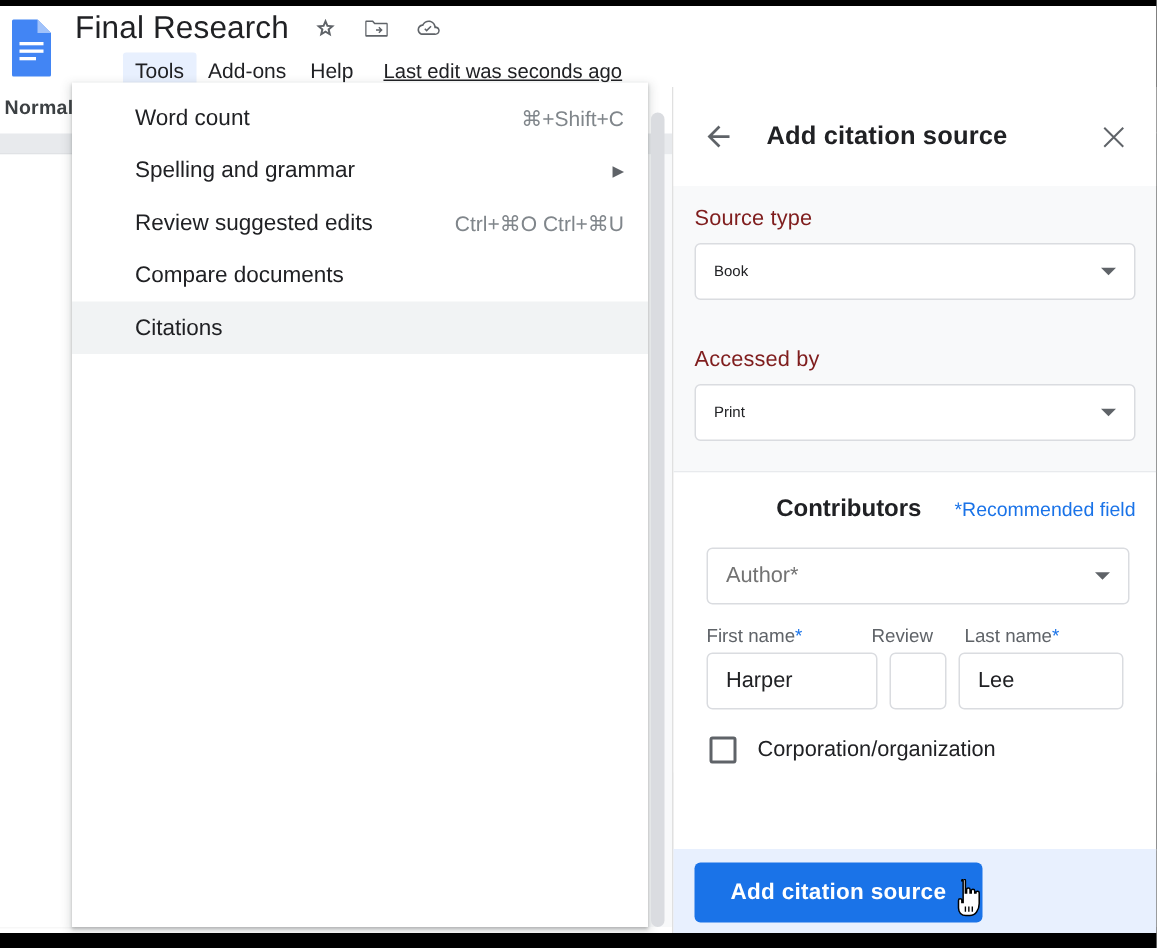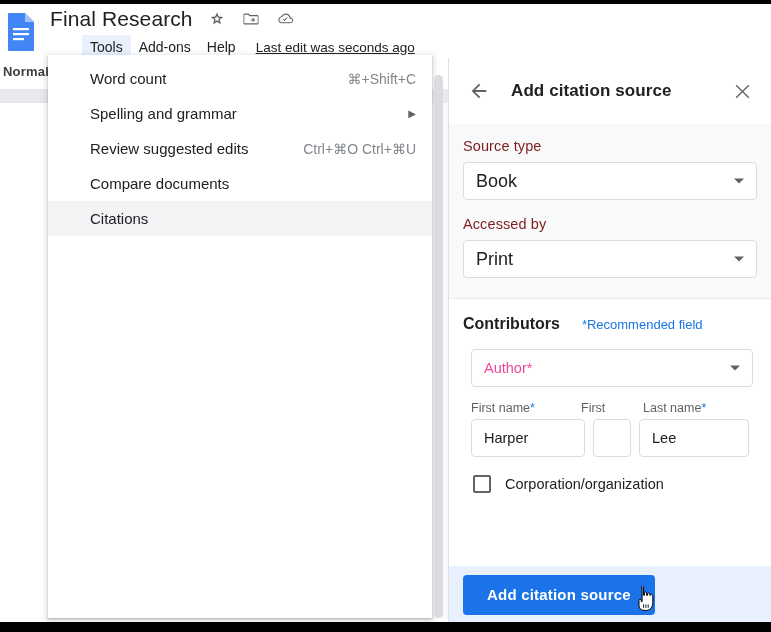--- a/index.html
+++ b/index.html
@@ -137,40 +137,40 @@
   .sec-white {
     background:#ffffff; padding:16px 14px 6px 14px;
   }
 
   .field-label {
     font-size:14.5px; color:#7f1d1d; margin-bottom:8px; letter-spacing:0.1px;
   }
   .select-box {
     height:38px; border:1px solid #dadce0; border-radius:4px; background:#ffffff;
     display:flex; align-items:center; padding:0 12px; position:relative;
-    font-size:18px; color:#202124; cursor:pointer;
+    font-size:10px; color:#202124; cursor:pointer;
   }
   .select-box .caret {
     position:absolute; right:12px; top:50%; transform:translateY(-50%);
     width:0; height:0; border-left:5px solid transparent; border-right:5px solid transparent;
     border-top:5px solid #5f6368;
   }
-  .sec-gray .field-group + .field-group { margin-top:16px; }
+  .sec-gray .field-group + .field-group { margin-top:32px; }
 
   .contrib-head {
-    display:flex; align-items:baseline; justify-content:flex-start;
+    display:flex; align-items:baseline; justify-content:flex-end;
     margin-bottom:16px;
   }
   .contrib-title { font-size:16px; color:#202124; font-weight:bold; }
   .recommended { font-size:13px; color:#1a73e8; margin-left:22px; }
 
   .role-select {
     height:38px; border:1px solid #dadce0; border-radius:4px; background:#ffffff;
     display:flex; align-items:center; padding:0 12px; position:relative;
-    font-size:14.5px; color:#ec4899; margin:0 4px 0 8px; cursor:pointer;
+    font-size:14.5px; color:#737373; margin:0 4px 0 8px; cursor:pointer;
   }
   .role-select .caret {
     position:absolute; right:12px; top:50%; transform:translateY(-50%);
     width:0; height:0; border-left:5px solid transparent; border-right:5px solid transparent;
     border-top:5px solid #5f6368;
   }
 
   .name-labels {
     display:flex; margin:14px 0 4px 8px; font-size:12.5px; color:#5f6368;
   }
@@ -348,21 +348,21 @@
           <span class="recommended">*Recommended field</span>
         </div>
 
         <div class="role-select">
           <span>Author*</span>
           <span class="caret"></span>
         </div>
 
         <div class="name-labels">
           <span class="nl-first"><span>First name</span><span class="req">*</span></span>
-          <span class="nl-middle"><span>First</span><span class="req"></span></span>
+          <span class="nl-middle"><span>Review</span><span class="req"></span></span>
           <span class="nl-last"><span>Last name</span><span class="req">*</span></span>
         </div>
 
         <div class="name-inputs">
           <div class="ni ni-first">Harper</div>
           <div class="ni ni-middle"></div>
           <div class="ni ni-last">Lee</div>
         </div>
 
         <div class="checkbox-row">

